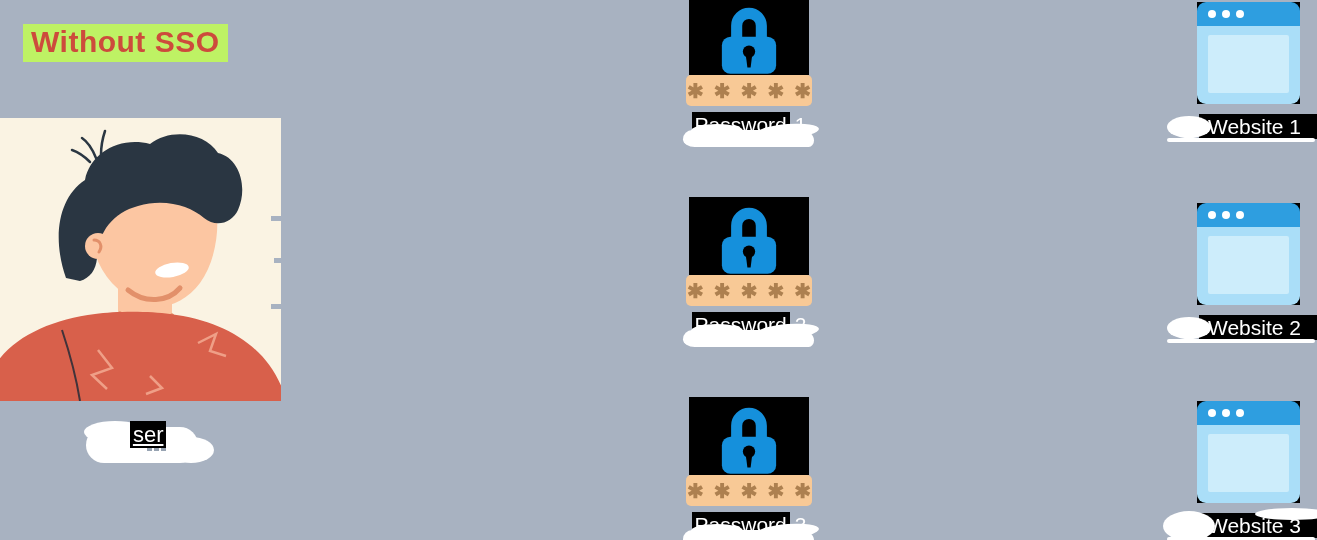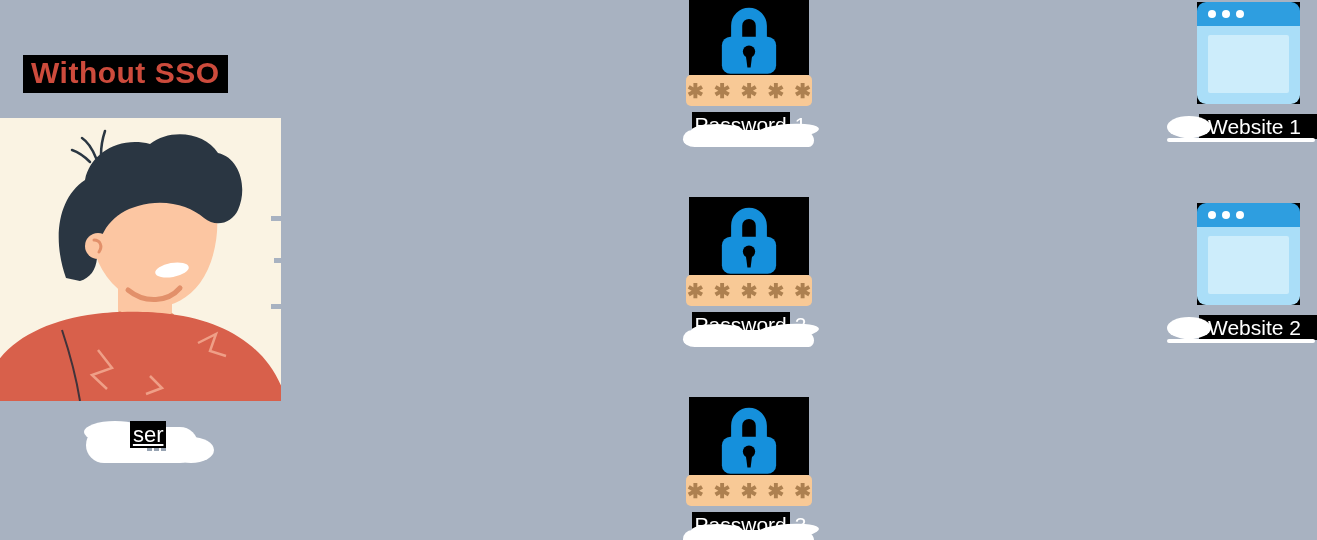--- a/index.html
+++ b/index.html
@@ -1,21 +1,21 @@
 <!DOCTYPE html>
 <html><head>
 <meta charset="utf-8">
 <style>
   html,body{margin:0;padding:0;}
   body{font-family:"Liberation Sans",sans-serif;}
   .canvas{position:relative;width:1317px;height:540px;background:#a8b2c1;overflow:hidden;}
 
   
-  .title{position:absolute;left:23px;top:24px;background:#000000;color:#cd4b3c;
-         font-size:30px;font-weight:bold;padding:1px 8px 3px;letter-spacing:.5px;white-space:nowrap;z-index:2;margin-top:31px;}
+  .title{position:absolute;left:23px;top:24px;background:#bef264;color:#cd4b3c;
+         font-size:30px;font-weight:bold;padding:1px 8px 3px;letter-spacing:.5px;white-space:nowrap;z-index:2;}
 
   
   .user-photo{position:absolute;left:0;top:118px;width:281px;height:283px;background:#faf3e3;z-index:1;}
   .stub{position:absolute;width:11px;height:5px;background:#a8b2c1;z-index:2;}
   .stub.s1{left:271px;top:216px;}
   .stub.s2{left:274px;top:258px;}
   .stub.s3{left:271px;top:304px;}
 
   
   .user-label{position:absolute;left:114px;top:422px;font-size:22px;color:#fff;z-index:4;white-space:nowrap;text-decoration:underline;}
@@ -170,14 +170,32 @@
         <div class="bw-body">
             <div class="bw-inner"></div>
           </div>
       </div>
     </div>
     <div class="site-pill"></div>
     <div class="site-band">Website 2</div>
     <div class="site-underline"></div>
   </div>
 
+  <div class="website-item" style="left:1197px;top:401px;">
+    <div class="browser-tile">
+      <div class="bw">
+        <div class="bw-header">
+          <span class="dot"></span>
+          <span class="dot"></span>
+          <span class="dot"></span>
+        </div>
+        <div class="bw-body">
+            <div class="bw-inner"></div>
+          </div>
+      </div>
+    </div>
+    <div class="site-pill big"></div>
+    <div class="extra-cloud"></div>
+    <div class="site-band">Website 3</div>
+    <div class="site-underline"></div>
+  </div>
 
 </div>
 
 </body></html>

